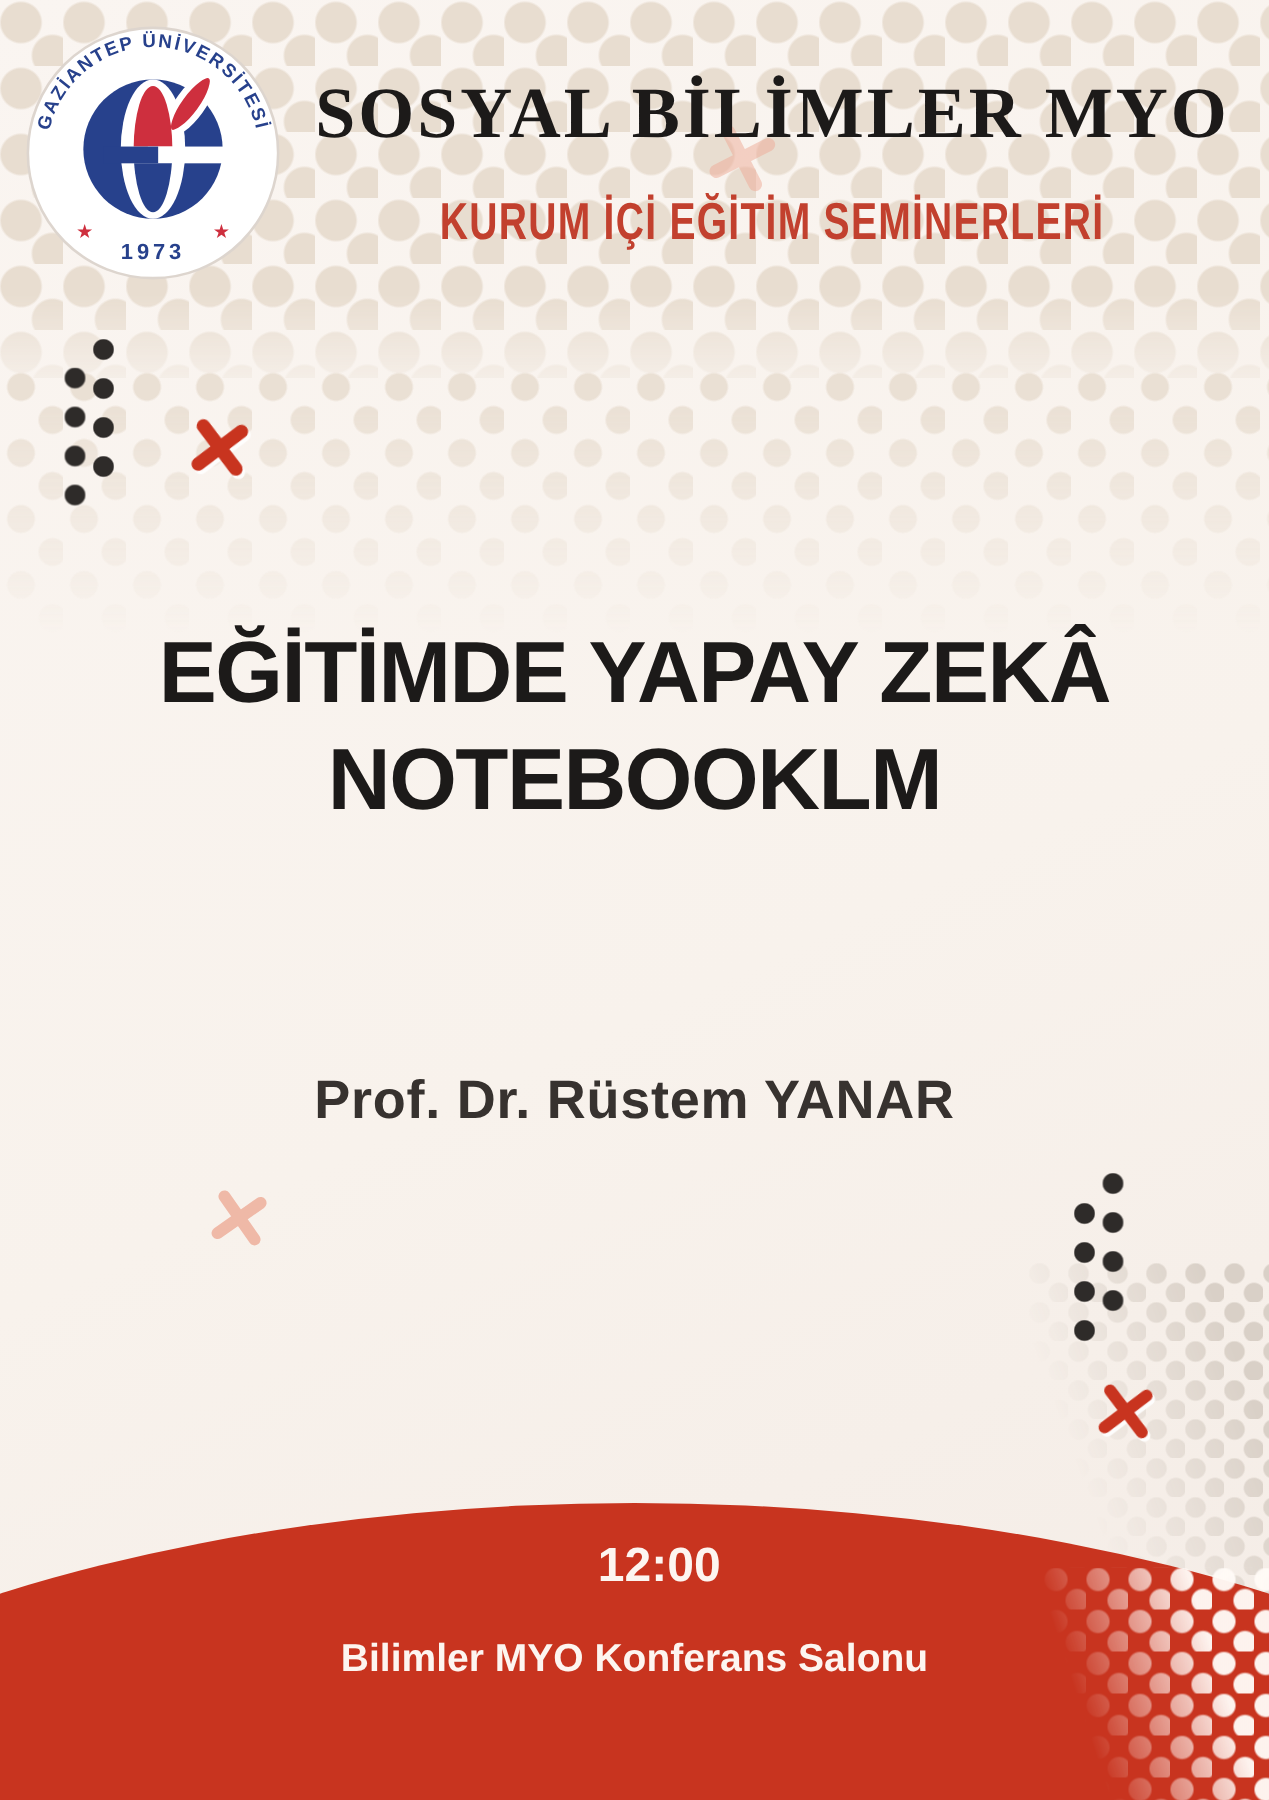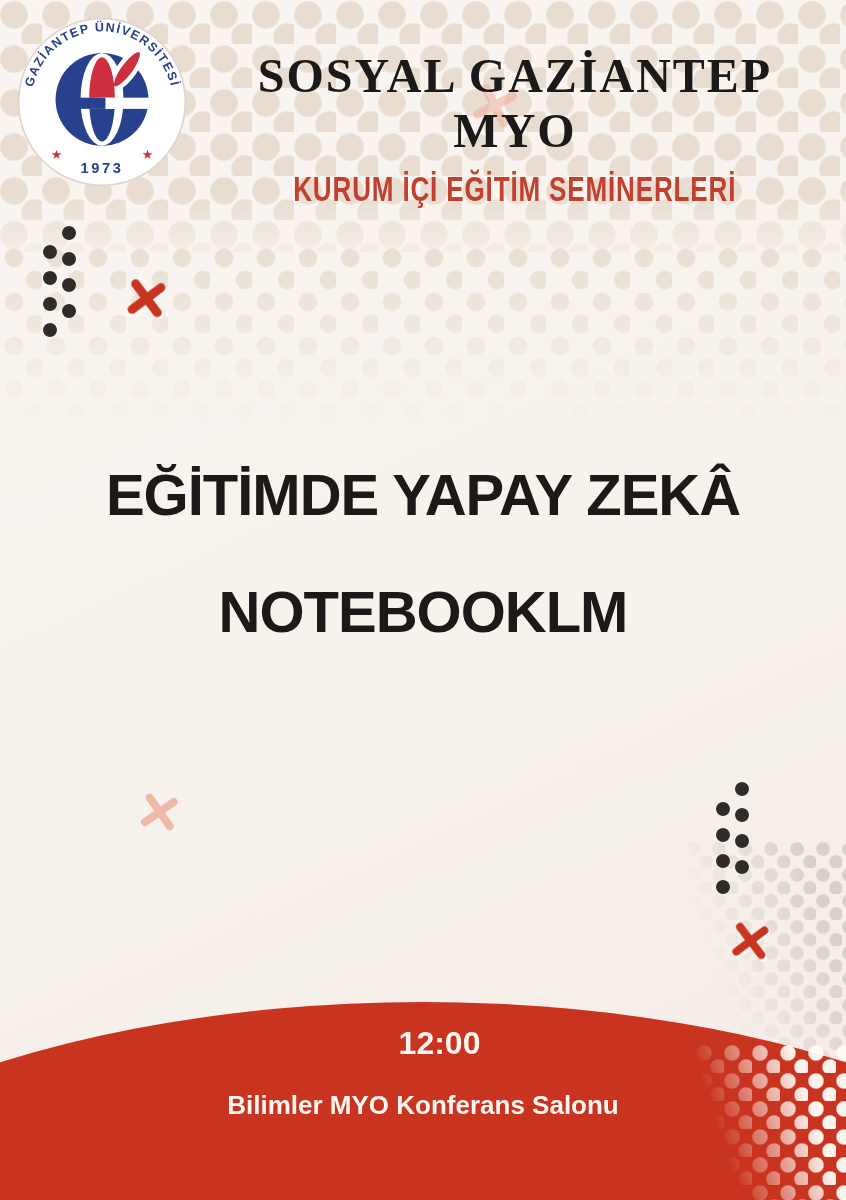--- a/index.html
+++ b/index.html
@@ -61,28 +61,28 @@
   .xmark.shadowed{filter:drop-shadow(2px 2px 0 rgba(255,255,255,.9));}
   .xmark.pink i{background:var(--pink,#eeab97);}
   
   .logo{position:absolute;left:16px;top:14px;width:172px;height:176px;z-index:4;}
   
   .header{position:absolute;left:192px;right:8px;top:48px;text-align:center;z-index:4;}
   .header-title{
     font-family:"Liberation Serif","DejaVu Serif",serif;
     font-weight:700;font-size:48px;letter-spacing:2px;color:var(--text-dark,#1c1a19);
   }
-  .header-subtitle{margin-top:14px;}
+  .header-subtitle{margin-top:27px;}
   .header-subtitle span{
     display:inline-block;transform:scale(.84,1.12);transform-origin:center;
     font-weight:700;font-size:31px;letter-spacing:1px;color:var(--subtitle-red,#c2402e);
   }
   
   .main-title{position:absolute;left:0;right:0;top:414px;text-align:center;z-index:4;color:var(--text-dark,#1c1a19);}
-  .main-title .line{font-weight:700;font-size:58px;letter-spacing:-1px;line-height:1.22;margin-top:46px;}
+  .main-title .line{font-weight:700;font-size:58px;letter-spacing:-1px;line-height:1.22;}
   .main-sub{margin-top:22px;font-weight:700;font-size:34px;letter-spacing:.5px;}
   .speaker{
     position:absolute;left:0;right:0;top:712px;text-align:center;z-index:4;
     font-weight:700;font-size:36px;color:#37322f;letter-spacing:.5px;
   }
   
   .red-arch{
     position:absolute;left:-332px;top:1002px;width:1510px;height:420px;z-index:2;
     background:var(--accent-red,#c8341f);
     border-radius:755px 755px 0 0 / 352px 352px 0 0;
@@ -125,21 +125,21 @@
       <text font-size="14.5" font-weight="bold" letter-spacing="1.6" fill="var(--logo-navy,#27418c)" font-family="Liberation Sans, DejaVu Sans, sans-serif">
         <textPath href="#arcTop" startOffset="50%" text-anchor="middle">GAZİANTEP ÜNİVERSİTESİ</textPath>
       </text>
       <text x="47" y="166" font-size="15" fill="var(--logo-red,#ce2f3e)" text-anchor="middle">★</text>
       <text x="153" y="166" font-size="15" fill="var(--logo-red,#ce2f3e)" text-anchor="middle">★</text>
       <text x="100" y="182" font-size="17" font-weight="bold" letter-spacing="3" fill="var(--logo-navy,#27418c)" text-anchor="middle" font-family="Liberation Sans, DejaVu Sans, sans-serif">1973</text>
     </svg>
   </div>
 
   <div class="header">
-    <div class="header-title">SOSYAL GAZİANTEP MYO</div>
+    <div class="header-title">SOSYAL BİLİMLER MYO</div>
     <div class="header-subtitle">
       <span>KURUM İÇİ EĞİTİM SEMİNERLERİ</span>
     </div>
   </div>
 
   <div class="xmark pink" style="left:473px;top:84px;width:44px;height:42px;transform:rotate(18deg);opacity:.5;">
       <i></i>
       <i></i>
     </div>
   <div class="xmark shadowed" style="left:126px;top:277px;width:42px;height:42px;transform:rotate(8deg);">
@@ -158,20 +158,21 @@
   <div class="dotcol" style="left:43px;top:245px;height:96px;"></div>
   <div class="dotcol" style="left:62px;top:226px;height:96px;"></div>
   <div class="dotcol" style="left:716px;top:802px;height:96px;"></div>
   <div class="dotcol" style="left:735px;top:782px;height:96px;"></div>
 
   <div class="main-title">
     <div class="line">EĞİTİMDE YAPAY ZEKÂ</div>
     <div class="line">NOTEBOOKLM</div>
   </div>
 
+  <div class="speaker">Prof. Dr. Rüstem YANAR</div>
 
   <div class="red-arch"></div>
   <div class="halftone ht-red"></div>
 
   <div class="event">
     <div class="event-time">12:00</div>
     <div class="event-loc">
       <div>Bilimler MYO Konferans Salonu</div>
     </div>
   </div>

